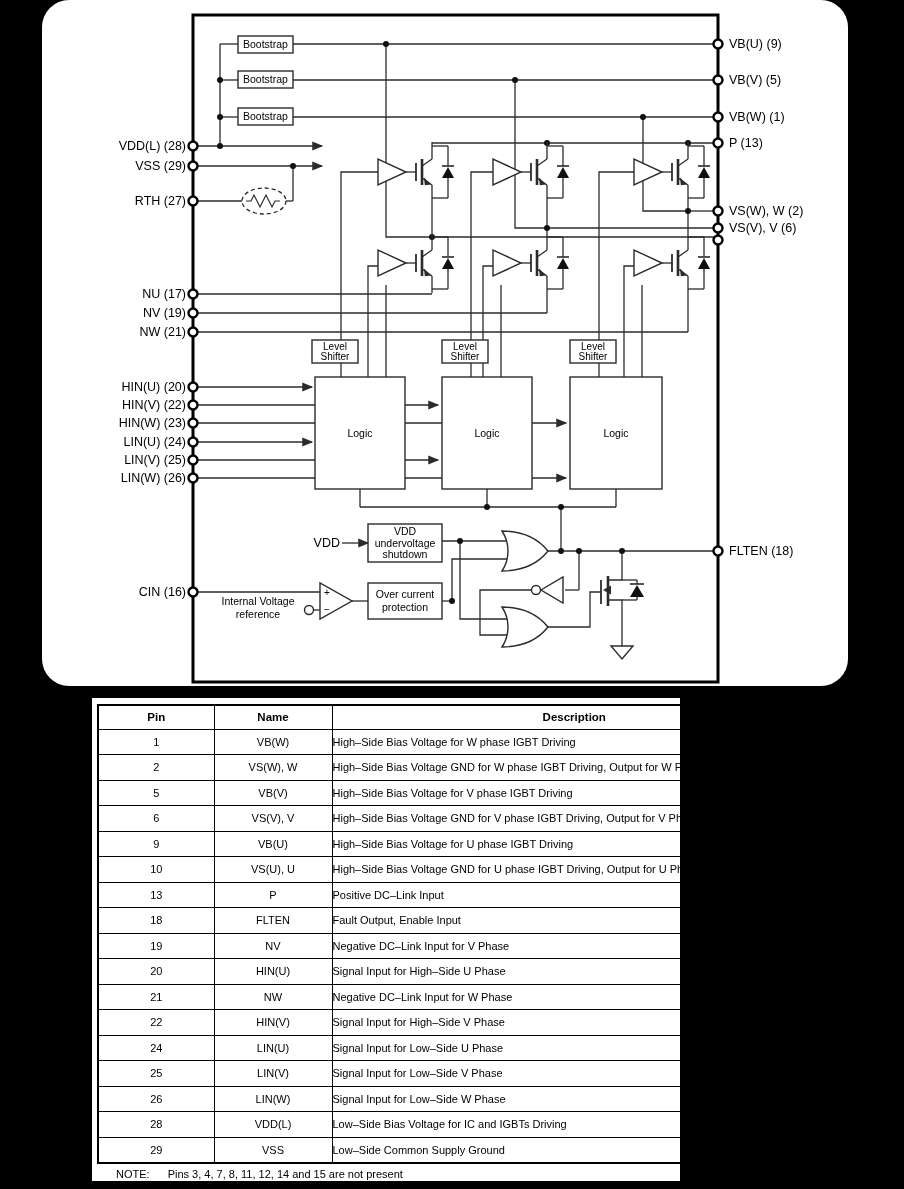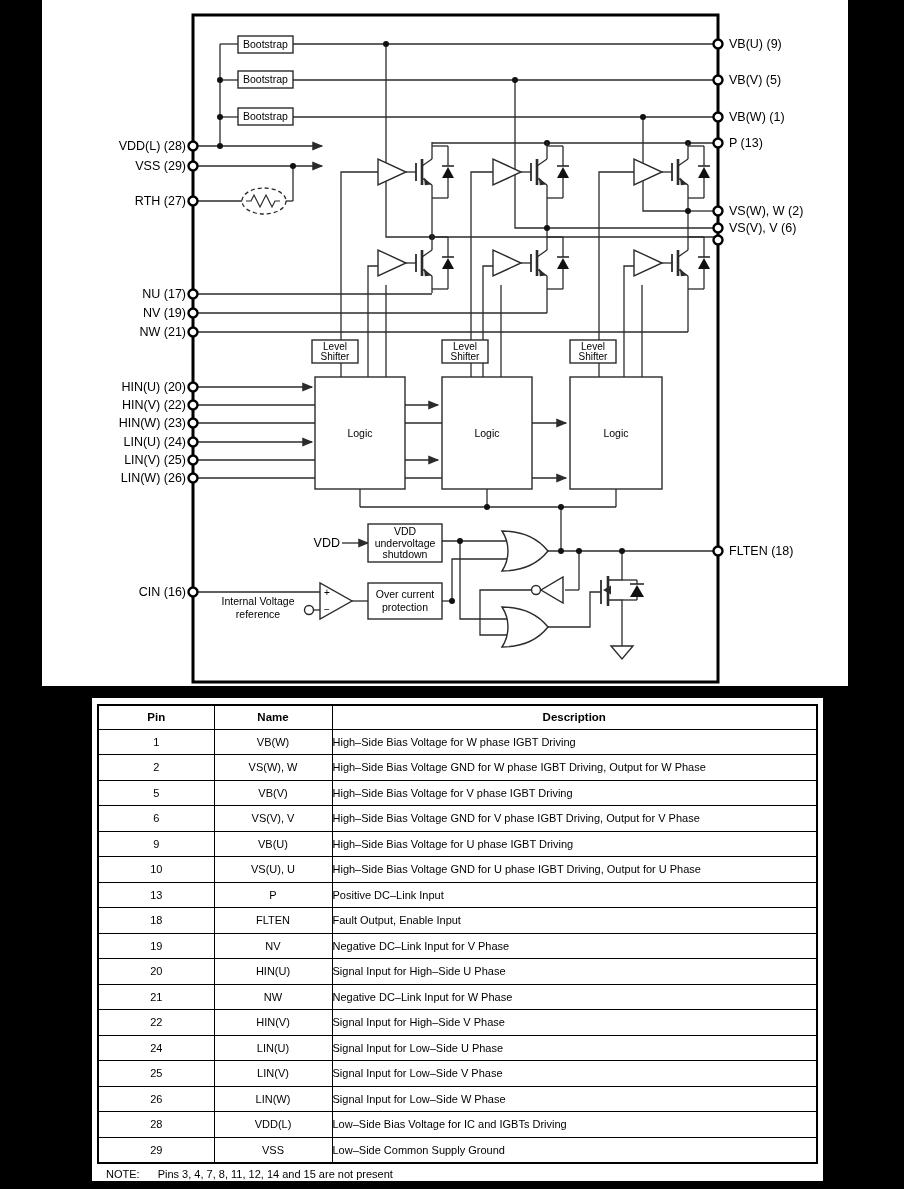--- a/index.html
+++ b/index.html
@@ -1,22 +1,22 @@
 <!DOCTYPE html>
 <html><head>
 <meta charset="utf-8">
 <style>
   html,body{margin:0;padding:0;}
   body{
     width:904px;height:1189px;background:#000;position:relative;
     font-family:"Liberation Sans", sans-serif;color:#000;overflow:hidden;
   }
   .panel{position:absolute;background:#fff;}
-  #diagram-panel{left:42px;top:0;width:806px;height:686px;}
-  #table-panel{left:92px;top:698px;width:731px;height:483px;}
+  #diagram-panel{left:42px;top:0;width:806px;height:686px;border-radius:27px;}
+  #table-panel{left:92px;top:698px;width:588px;height:483px;}
   svg text{font-family:"Liberation Sans",sans-serif;fill:#000;}
   .pinlab{font-size:12.5px;}
   .boxlab{font-size:10.5px;}
   .smlab{font-size:10px;}
   .wire{stroke:#2b2b2b;stroke-width:1.3;fill:none;}
   .thin{stroke:#2b2b2b;stroke-width:1.2;fill:none;}
   .shape{stroke:#2b2b2b;stroke-width:1.4;fill:#fff;}
   .dot{fill:#111;stroke:none;}
 
   
@@ -30,21 +30,21 @@
   }
   #pin-table{border:2.5px solid #000;}
   #pin-table thead tr{height:24px;}
   #pin-table tbody tr{height:19.8px;}
   #pin-table th{font-weight:bold;text-align:center;font-size:11.5px;}
   #pin-table td.c0, #pin-table td.c1{text-align:center;}
   #pin-table td.c2{text-align:left;padding-left:0;}
   #pin-table col.pin{width:116px;}
   #pin-table col.name{width:118px;}
   #note-line{
-    position:absolute;left:14px;top:470px;width:720px;font-size:11px;
+    position:absolute;left:24px;top:470px;width:720px;font-size:11px;
   }
   #note-line .note-label{margin-right:18px;}
 </style>
 </head>
 <body>
 
 <div class="panel" id="diagram-panel">
 <svg width="806" height="686" viewBox="42 0 806 686">
   <defs>
     <marker id="arr" markerWidth="9" markerHeight="8" refX="7.5" refY="3.5" orient="auto">

